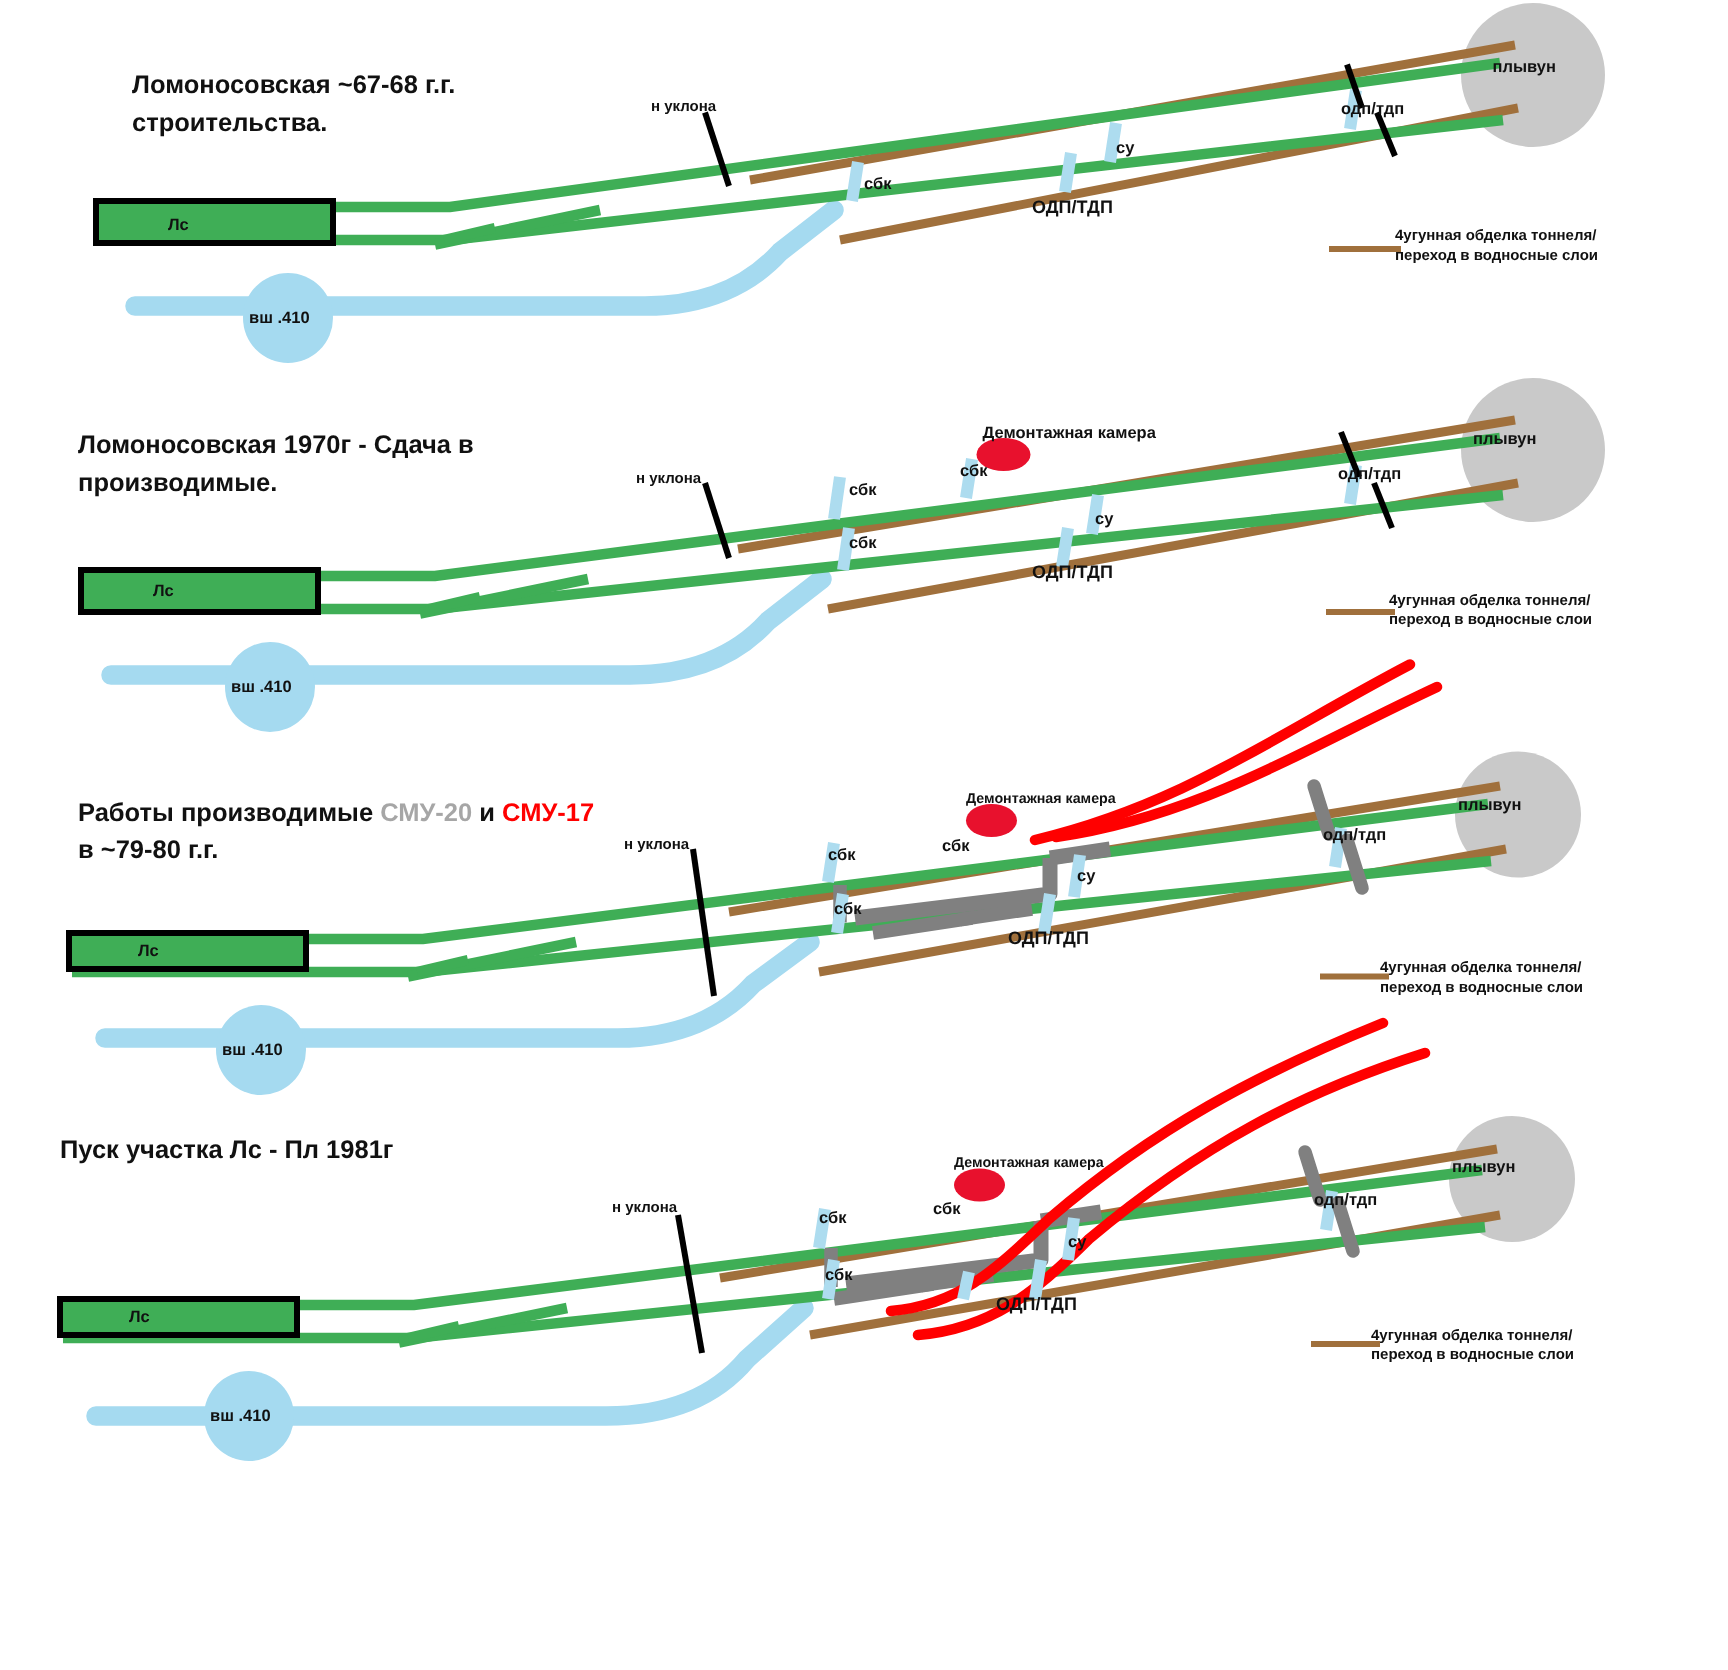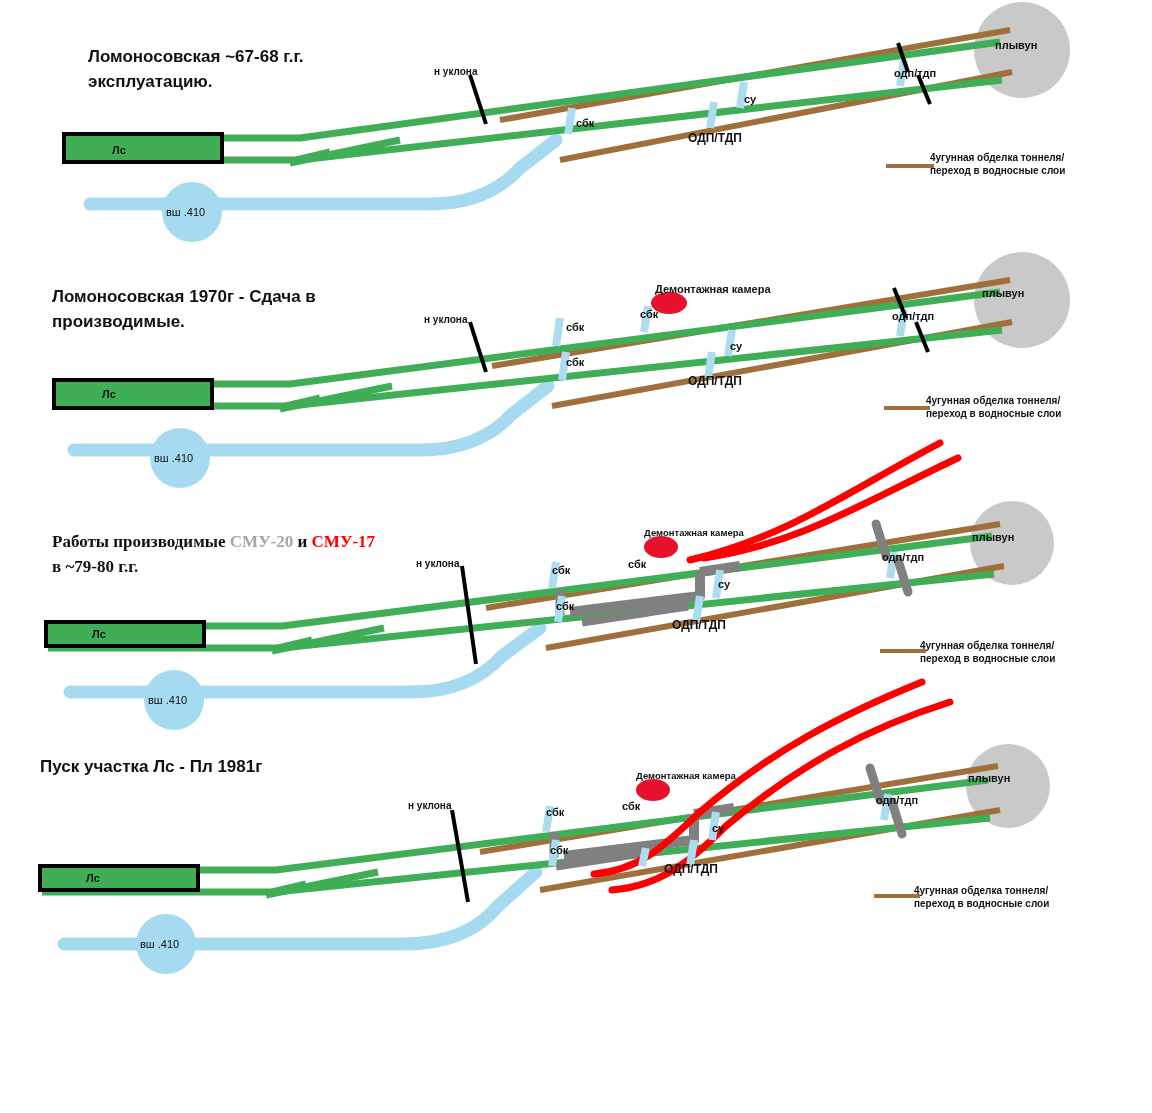--- a/index.html
+++ b/index.html
@@ -3,31 +3,31 @@
 <meta charset="utf-8">
 <style>
   html,body{margin:0;padding:0;background:#ffffff;}
   body{width:1152px;height:1113px;position:relative;overflow:hidden;
        font-family:"Liberation Sans","DejaVu Sans",sans-serif;}
   .svgwrap{position:absolute;left:0;top:0;width:1152px;height:1113px;}
   svg{display:block;}
   .title{position:absolute;font-weight:bold;color:#111111;line-height:1.45;}
   .t1{left:88px;top:45px;font-size:17px;width:360px;}
   .t2{left:52px;top:285px;font-size:17px;width:400px;}
-  .t3{left:52px;top:530px;font-size:17px;width:420px;font-family:Liberation Serif, serif;}
+  .t3{left:52px;top:530px;font-size:17px;width:420px;}
   .t4{left:40px;top:755px;font-size:17px;width:420px;}
   .smu20{color:#A6A6A6;}
   .smu17{color:#FF0000;}
   .lbl{position:absolute;font-size:10px;font-weight:bold;color:#111111;white-space:nowrap;}
   .lbl-sm{font-size:9.5px;}
   .lbl-md{font-size:11px;}
   .lbl-lg{font-size:12px;}
   .legend{position:absolute;font-size:10px;font-weight:bold;color:#111111;line-height:1.25;white-space:nowrap;}
   .stationlabel{position:absolute;font-size:11px;font-weight:bold;color:#111111;}
-  .shaftlabel{position:absolute;font-size:11px;font-weight:normal;color:#111111;}
+  .shaftlabel{position:absolute;font-size:11px;font-weight:bold;color:#111111;}
 </style>
 </head>
 <body>
 
 <div class="svgwrap">
 <svg width="1152" height="1113" viewBox="0 0 1152 1113" xmlns="http://www.w3.org/2000/svg">
 
   <g>
 
     <circle cx="1022" cy="50" r="48" fill="#C9C9C9"></circle>
@@ -168,21 +168,21 @@
 
     <ellipse cx="653" cy="790" rx="17" ry="11" fill="#E8112D"></ellipse>
 
     <path d="M874,896 L920,896" stroke="#A0703C" stroke-width="4"></path>
   </g>
 </svg>
 </div>
 
 <div class="title t1">
   <div>Ломоносовская ~67-68 г.г.</div>
-  <div>эксплуатацию.</div>
+  <div>строительства.</div>
 </div>
 <div class="stationlabel" style="left:112px;top:144px;">Лс</div>
 <div class="shaftlabel" style="left:166px;top:206px;">вш .410</div>
 <div class="lbl" style="left:434px;top:66px;">н уклона</div>
 <div class="lbl lbl-md" style="left:576px;top:117px;">сбк</div>
 <div class="lbl lbl-md" style="left:744px;top:93px;">су</div>
 <div class="lbl lbl-lg" style="left:688px;top:131px;">ОДП/ТДП</div>
 <div class="lbl lbl-md" style="left:894px;top:67px;">одп/тдп</div>
 <div class="lbl lbl-md" style="left:995px;top:39px;">плывун</div>
 <div class="legend" style="left:930px;top:152px;">

